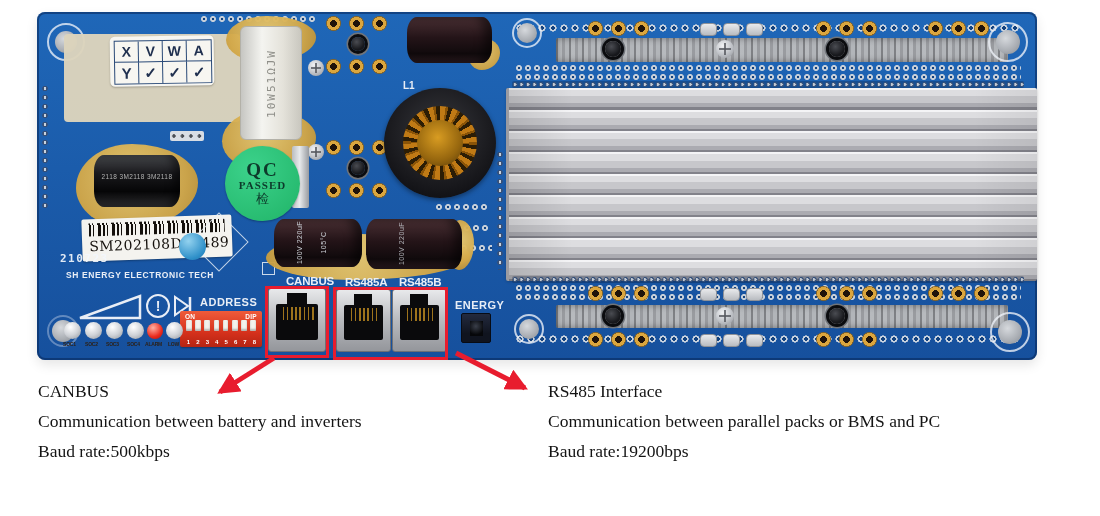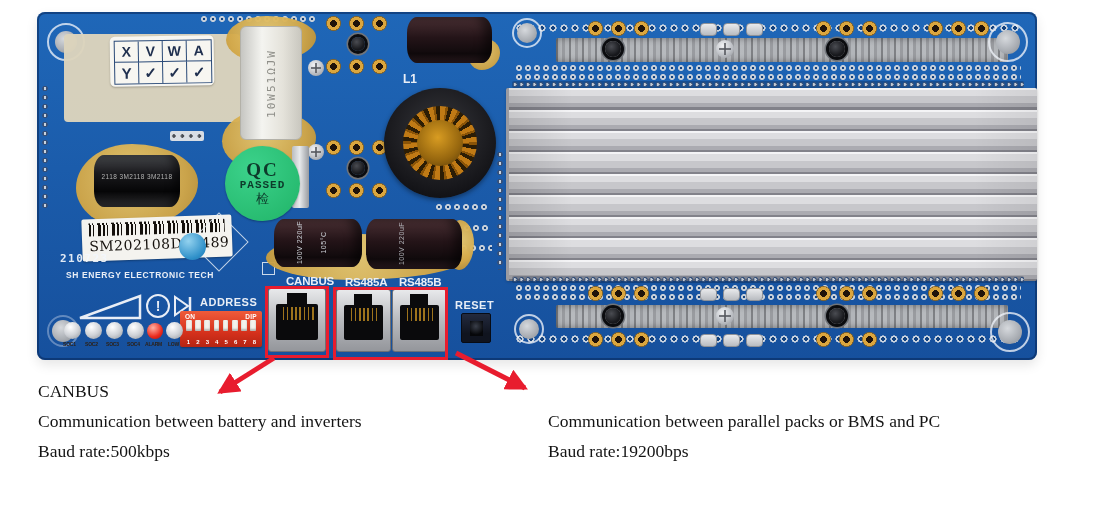--- a/index.html
+++ b/index.html
@@ -62,21 +62,21 @@
             width:100%;height:100%;border:1.5px solid #2a4a78;}
   .chk-grid span{display:flex;align-items:center;justify-content:center;
             border-right:1.5px solid #2a4a78;border-bottom:1.5px solid #2a4a78;
             font-weight:bold;font-size:14px;color:#20304f;}
   .chk-grid span:nth-child(4n){border-right:none;}
   .chk-grid span:nth-child(n+5){border-bottom:none;font-size:15px;}
   .qc{border-radius:50%;background:radial-gradient(circle at 35% 30%,#3cd28b,#27bb70 75%,#1ea862);
       display:flex;flex-direction:column;align-items:center;justify-content:center;
       color:#0d3a2b;box-shadow:0 1px 2px rgba(0,0,0,.3);}
   .qc .l1{font-family:"Liberation Serif",serif;font-weight:bold;font-size:19px;letter-spacing:2px;line-height:1;}
-  .qc .l2{font-family:Liberation Mono, monospace;font-weight:bold;font-size:11px;letter-spacing:1px;line-height:1.25;}
+  .qc .l2{font-family:Liberation Serif, serif;font-weight:bold;font-size:11px;letter-spacing:1px;line-height:1.25;}
   .qc .l3{font-size:13px;line-height:1.15;}
   .bclabel{background:#f4f3ef;border-radius:2px;transform:rotate(-2deg);box-shadow:0 1px 2px rgba(0,0,0,.3);}
   .barcode{position:absolute;left:7px;top:4px;right:7px;height:13px;
       background:repeating-linear-gradient(90deg,#14100c 0 2px,transparent 2px 4px,#14100c 4px 5px,transparent 5px 9px,#14100c 9px 12px,transparent 12px 14px);}
   .serial{position:absolute;left:7px;top:19px;font-family:"DejaVu Serif","Liberation Serif",serif;
       font-size:14px;color:#14100c;letter-spacing:.5px;}
 
   
   .resistor{background:linear-gradient(90deg,#c6c6c2,#f4f4f0 35%,#e4e2da 70%,#c9c7bf);
       border-radius:6px;border:1px solid #b3b1a8;display:flex;align-items:center;justify-content:center;}
@@ -207,21 +207,21 @@
 
   <div class="abs" style="left:60px;top:252px;font-family:'DejaVu Sans Mono',monospace;font-size:11px;font-weight:bold;color:rgba(242,246,252,.92);letter-spacing:1.5px;">210723</div>
   <div class="abs silk" style="left:66px;top:270px;font-size:8.5px;letter-spacing:.6px;">SH ENERGY ELECTRONIC TECH</div>
 
   <div class="abs diamond" style="left:198px;top:221px;width:42px;height:42px;"></div>
   <div class="abs disc" style="left:179px;top:233px;width:27px;height:27px;"></div>
   <div class="abs soic" style="left:282px;top:254px;width:28px;height:14px;"></div>
   <div class="abs" style="left:262px;top:262px;width:13px;height:13px;border:1.5px solid rgba(235,241,248,.85);"></div>
   <div class="abs padstrip" style="left:170px;top:131px;width:34px;height:10px;"></div>
 
-  <div class="abs silk" style="left:403px;top:72px;font-size:12px;">L1</div>
+  <div class="abs silk" style="left:403px;top:80px;font-size:10px;">L1</div>
   <div class="abs glue" style="left:468px;top:38px;width:32px;height:32px;"></div>
   <div class="abs cap-brown" style="left:407px;top:17px;width:85px;height:46px;"></div>
   <div class="abs toroid" style="left:384px;top:88px;width:112px;height:110px;">
     <div class="wind"></div>
     <div class="core"></div>
   </div>
 
   <div class="abs glue" style="left:266px;top:234px;width:204px;height:46px;"></div>
   <div class="abs glue" style="left:448px;top:220px;width:26px;height:50px;"></div>
   <div class="abs cap-brown" style="left:274px;top:219px;width:88px;height:48px;">
@@ -239,21 +239,21 @@
   <div class="abs rj45" style="left:268px;top:288px;width:58px;height:64px;">
       <div class="port"></div>
     </div>
   <div class="abs rj45" style="left:336px;top:289px;width:55px;height:63px;">
       <div class="port"></div>
     </div>
   <div class="abs rj45" style="left:392px;top:289px;width:55px;height:63px;">
       <div class="port"></div>
     </div>
 
-  <div class="abs silk" style="left:455px;top:299px;font-size:11px;letter-spacing:.5px;">RESET</div>
+  <div class="abs silk" style="left:455px;top:299px;font-size:11px;letter-spacing:.5px;">ENERGY</div>
   <div class="abs reset-btn" style="left:461px;top:313px;width:30px;height:30px;"></div>
 
   <svg class="abs" style="left:78px;top:293px;" width="64" height="27" viewBox="0 0 64 27">
     <polygon points="2,25 62,25 62,3" fill="none" stroke="#e9eef6" stroke-width="2.5"></polygon>
   </svg>
   <div class="abs" style="left:146px;top:294px;width:24px;height:24px;border:2px solid #e9eef6;border-radius:50%;display:flex;align-items:center;justify-content:center;color:#e9eef6;font-weight:bold;font-size:14px;">!</div>
   <svg class="abs" style="left:173px;top:294px;" width="22" height="24" viewBox="0 0 22 24">
     <polygon points="2,3 2,21 15,12" fill="none" stroke="#e9eef6" stroke-width="2"></polygon>
     <line x1="17" y1="3" x2="17" y2="21" stroke="#e9eef6" stroke-width="2.5"></line>
   </svg>
@@ -391,16 +391,17 @@
         <path d="M0,0 L10,5 L0,10 z" fill="#e81c2e"></path>
       </marker>
     </defs>
     <line x1="94" y1="10" x2="40" y2="44" stroke="#e81c2e" stroke-width="5" marker-end="url(#ah)"></line>
     <line x1="276" y1="5" x2="345" y2="40" stroke="#e81c2e" stroke-width="5" marker-end="url(#ah)"></line>
   </svg>
 
   <div class="abs ann" style="left:38px;top:381px;">CANBUS</div>
   <div class="abs ann" style="left:38px;top:411px;">Communication between battery and inverters</div>
   <div class="abs ann" style="left:38px;top:441px;">Baud rate:500kbps</div>
+  <div class="abs ann" style="left:548px;top:381px;">RS485 Interface</div>
   <div class="abs ann" style="left:548px;top:411px;text-align:right;">Communication between parallel packs or BMS and PC</div>
   <div class="abs ann" style="left:548px;top:441px;">Baud rate:19200bps</div>
 
 </div>
 
 </body></html>

